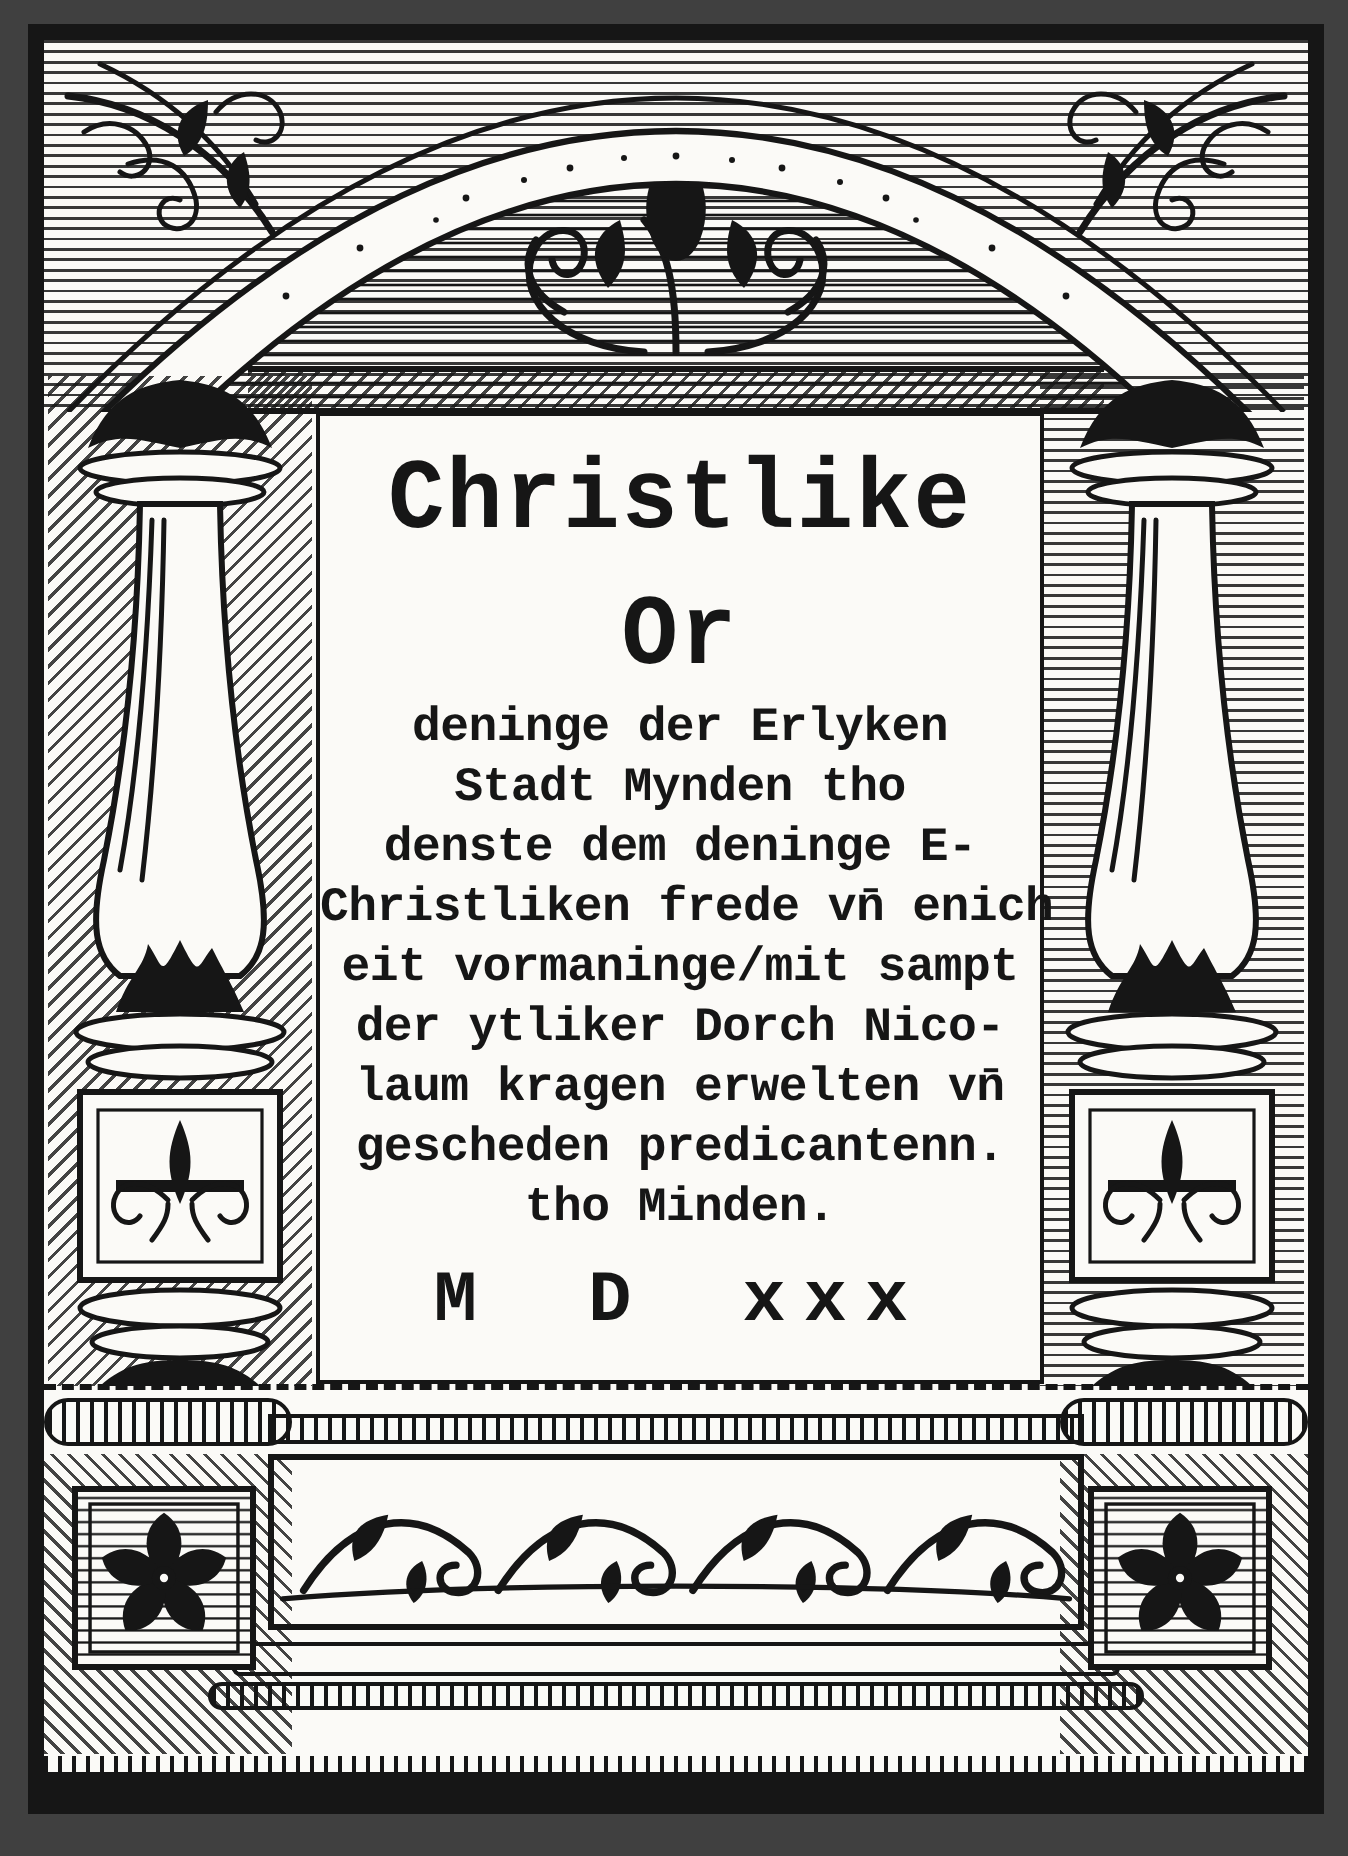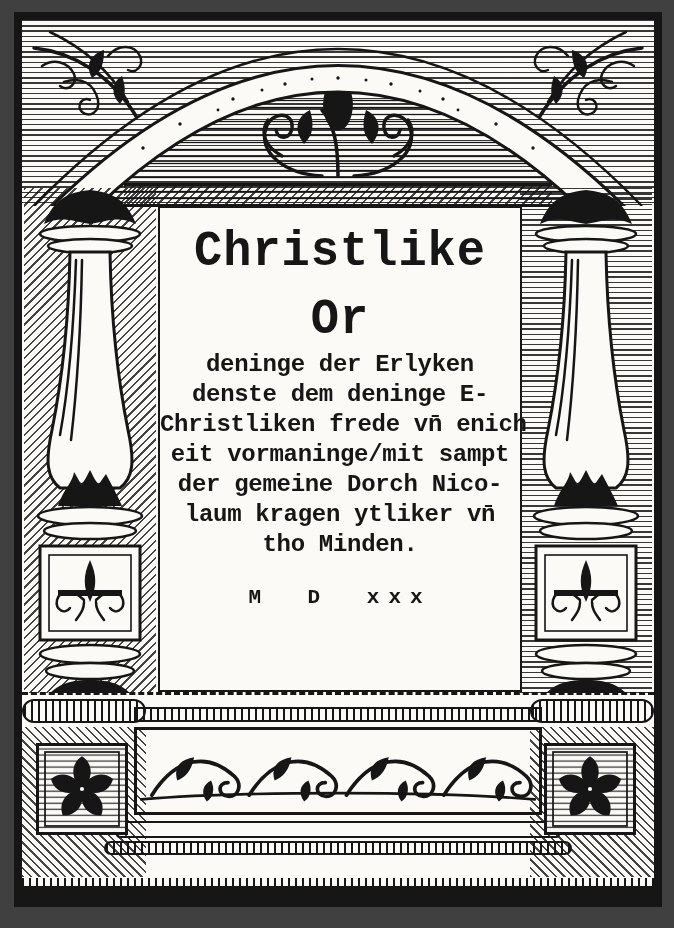--- a/index.html
+++ b/index.html
@@ -25,21 +25,21 @@
   .col-left{left:2px;}
   .col-right{left:498px;}
   .col-bg{position:absolute;inset:0;}
   .column svg{position:absolute;left:0;top:0;width:132px;height:505px;}
 
   .text-panel{position:absolute;left:136px;top:186px;width:364px;height:486px;z-index:4;
               background:#fbfaf7;border:2px solid #161616;box-sizing:border-box;
               text-align:center;padding-top:14px;}
   .title{font-size:47px;line-height:64px;font-weight:bold;letter-spacing:1px;transform:scaleY(1.06);}
   .bline{font-size:24px;line-height:30px;font-weight:bold;letter-spacing:-0.3px;white-space:nowrap;}
-  .date{margin-top:26px;font-size:21px;font-weight:bold;letter-spacing:9px;word-spacing:16px;}
+  .date{margin-top:10px;font-size:36px;font-weight:bold;letter-spacing:9px;word-spacing:16px;}
 
   .base{position:absolute;left:0;top:672px;width:632px;height:207px;z-index:2;
         border-top:3px dashed #161616;box-sizing:border-box;}
   .plinth{position:absolute;left:112px;top:12px;width:408px;}
   .plinth-step{height:15px;border:2px solid #161616;box-sizing:border-box;background-color:#fbfaf7;}
   .frieze{margin-top:5px;height:88px;border:3px solid #161616;box-sizing:border-box;background:#fbfaf7;}
   .frieze svg{width:100%;height:100%;display:block;}
   .plinth-foot{margin-top:6px;margin-left:-18px;width:444px;height:17px;
                border:2px solid #161616;box-sizing:border-box;background:#fbfaf7;border-radius:4px;}
   .plinth-foot2{margin-top:3px;margin-left:-30px;width:468px;height:14px;
@@ -189,25 +189,27 @@
           </g>
           <ellipse cx="66" cy="466" rx="50" ry="9" fill="#fbfaf7" stroke="#161616" stroke-width="2.5"></ellipse>
           <ellipse cx="66" cy="483" rx="44" ry="8" fill="#fbfaf7" stroke="#161616" stroke-width="2.5"></ellipse>
           <path class="ink" d="M26,505 C38,494 50,492 66,492 C82,492 94,494 106,505 Z"></path>
         </svg>
       </div>
 
       <div class="text-panel">
         <div class="title">Christlike Or</div>
         <div class="bline">deninge der Erlyken</div>
+        <div class="bline">Stadt Mynden tho</div>
         <div class="bline">denste dem deninge E-</div>
         <div class="bline">Christliken frede vn̄ enich</div>
         <div class="bline">eit vormaninge/mit sampt</div>
-        <div class="bline">der gemeine Dorch Nico-</div>
-        <div class="bline">laum kragen ytliker vn̄</div>
+        <div class="bline">der ytliker Dorch Nico-</div>
+        <div class="bline">laum kragen erwelten vn̄</div>
+        <div class="bline">gescheden predicantenn.</div>
         <div class="bline">tho Minden.</div>
         <div class="date">M D xxx</div>
       </div>
 
       <div class="base">
 
         <div class="plinth">
           <div class="plinth-step ticks"></div>
           <div class="frieze">
             <svg viewBox="0 0 380 78" preserveAspectRatio="none">

